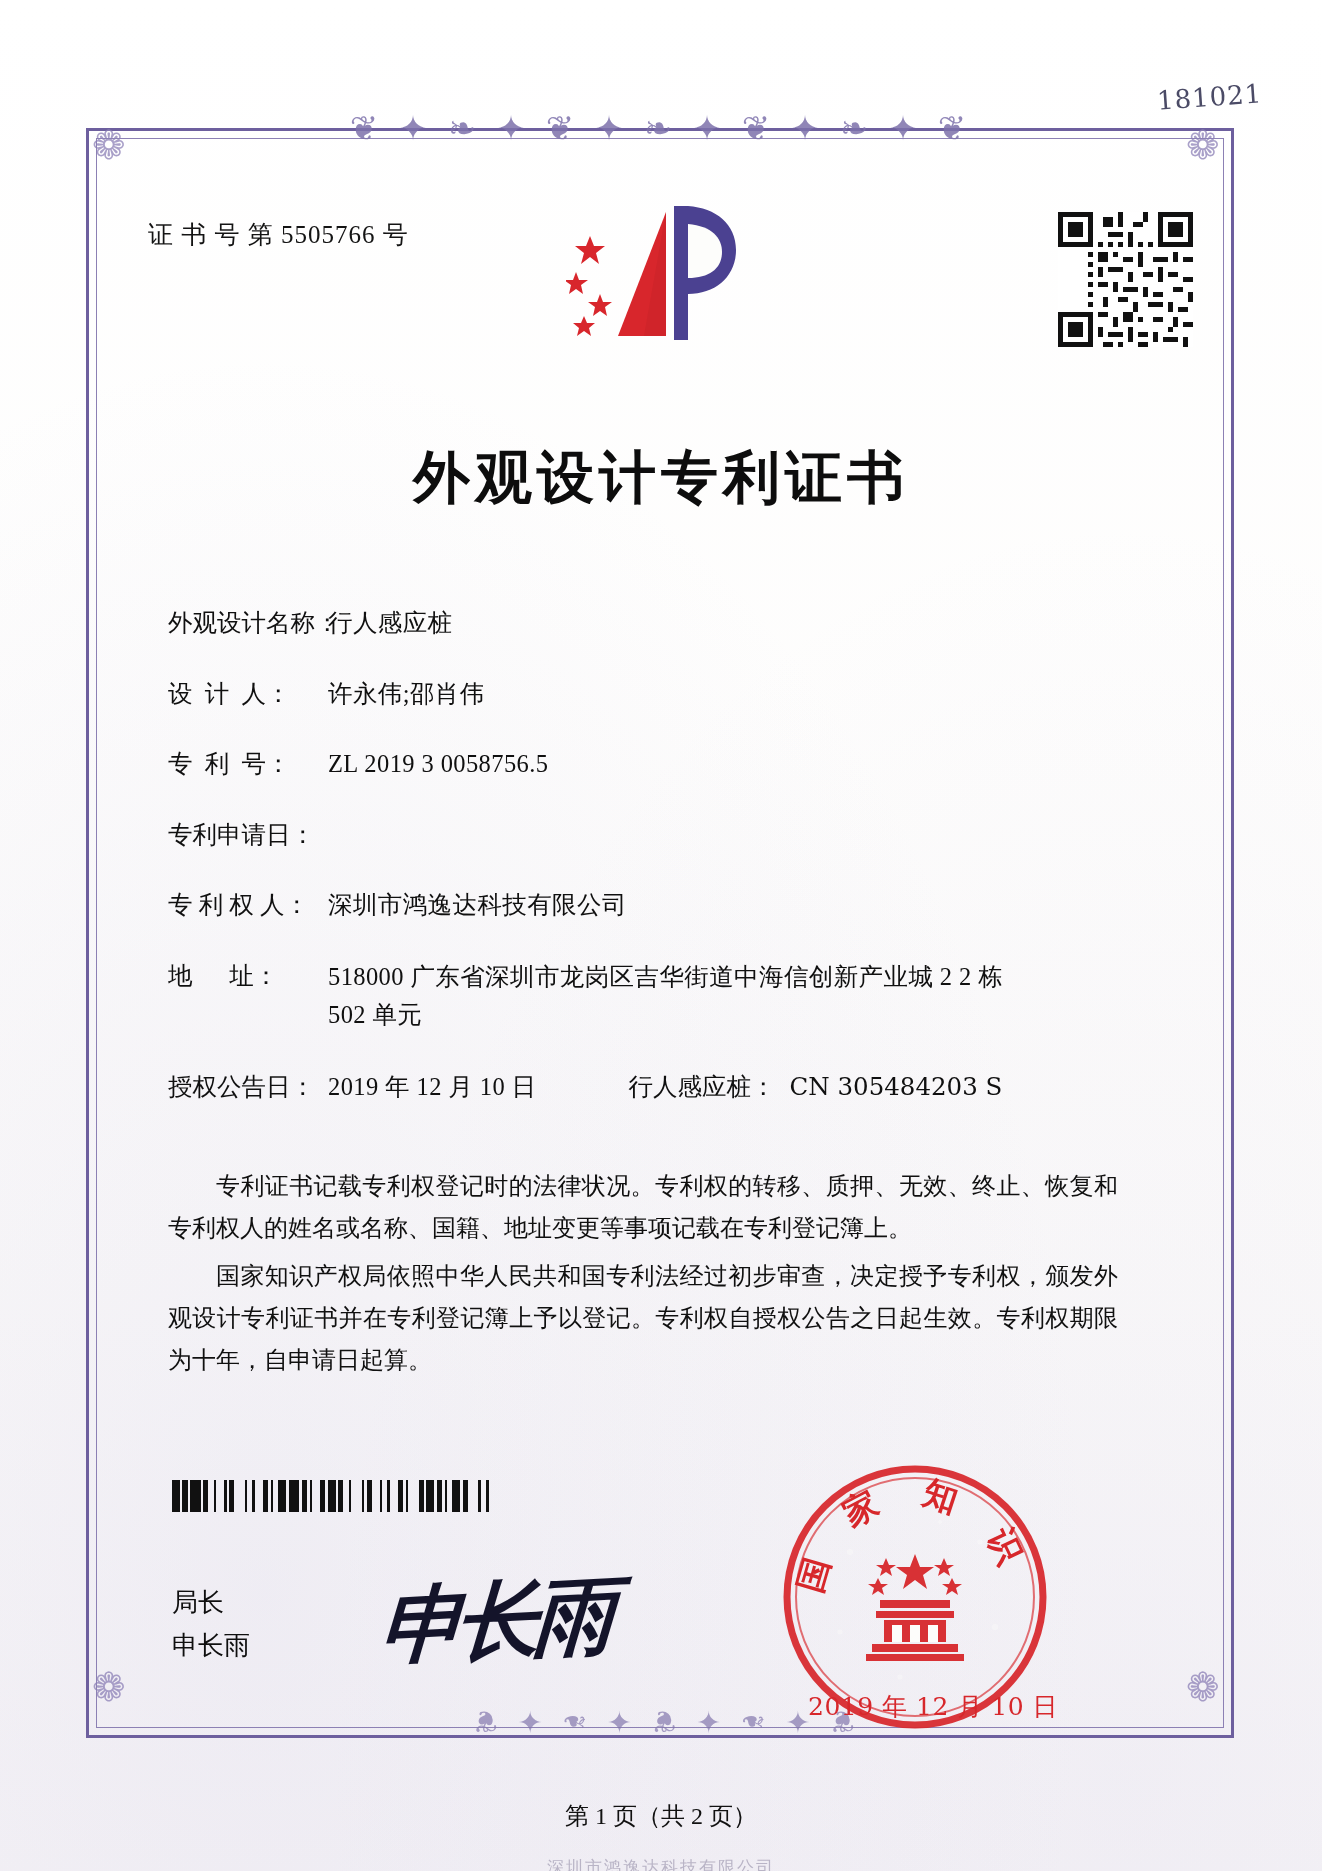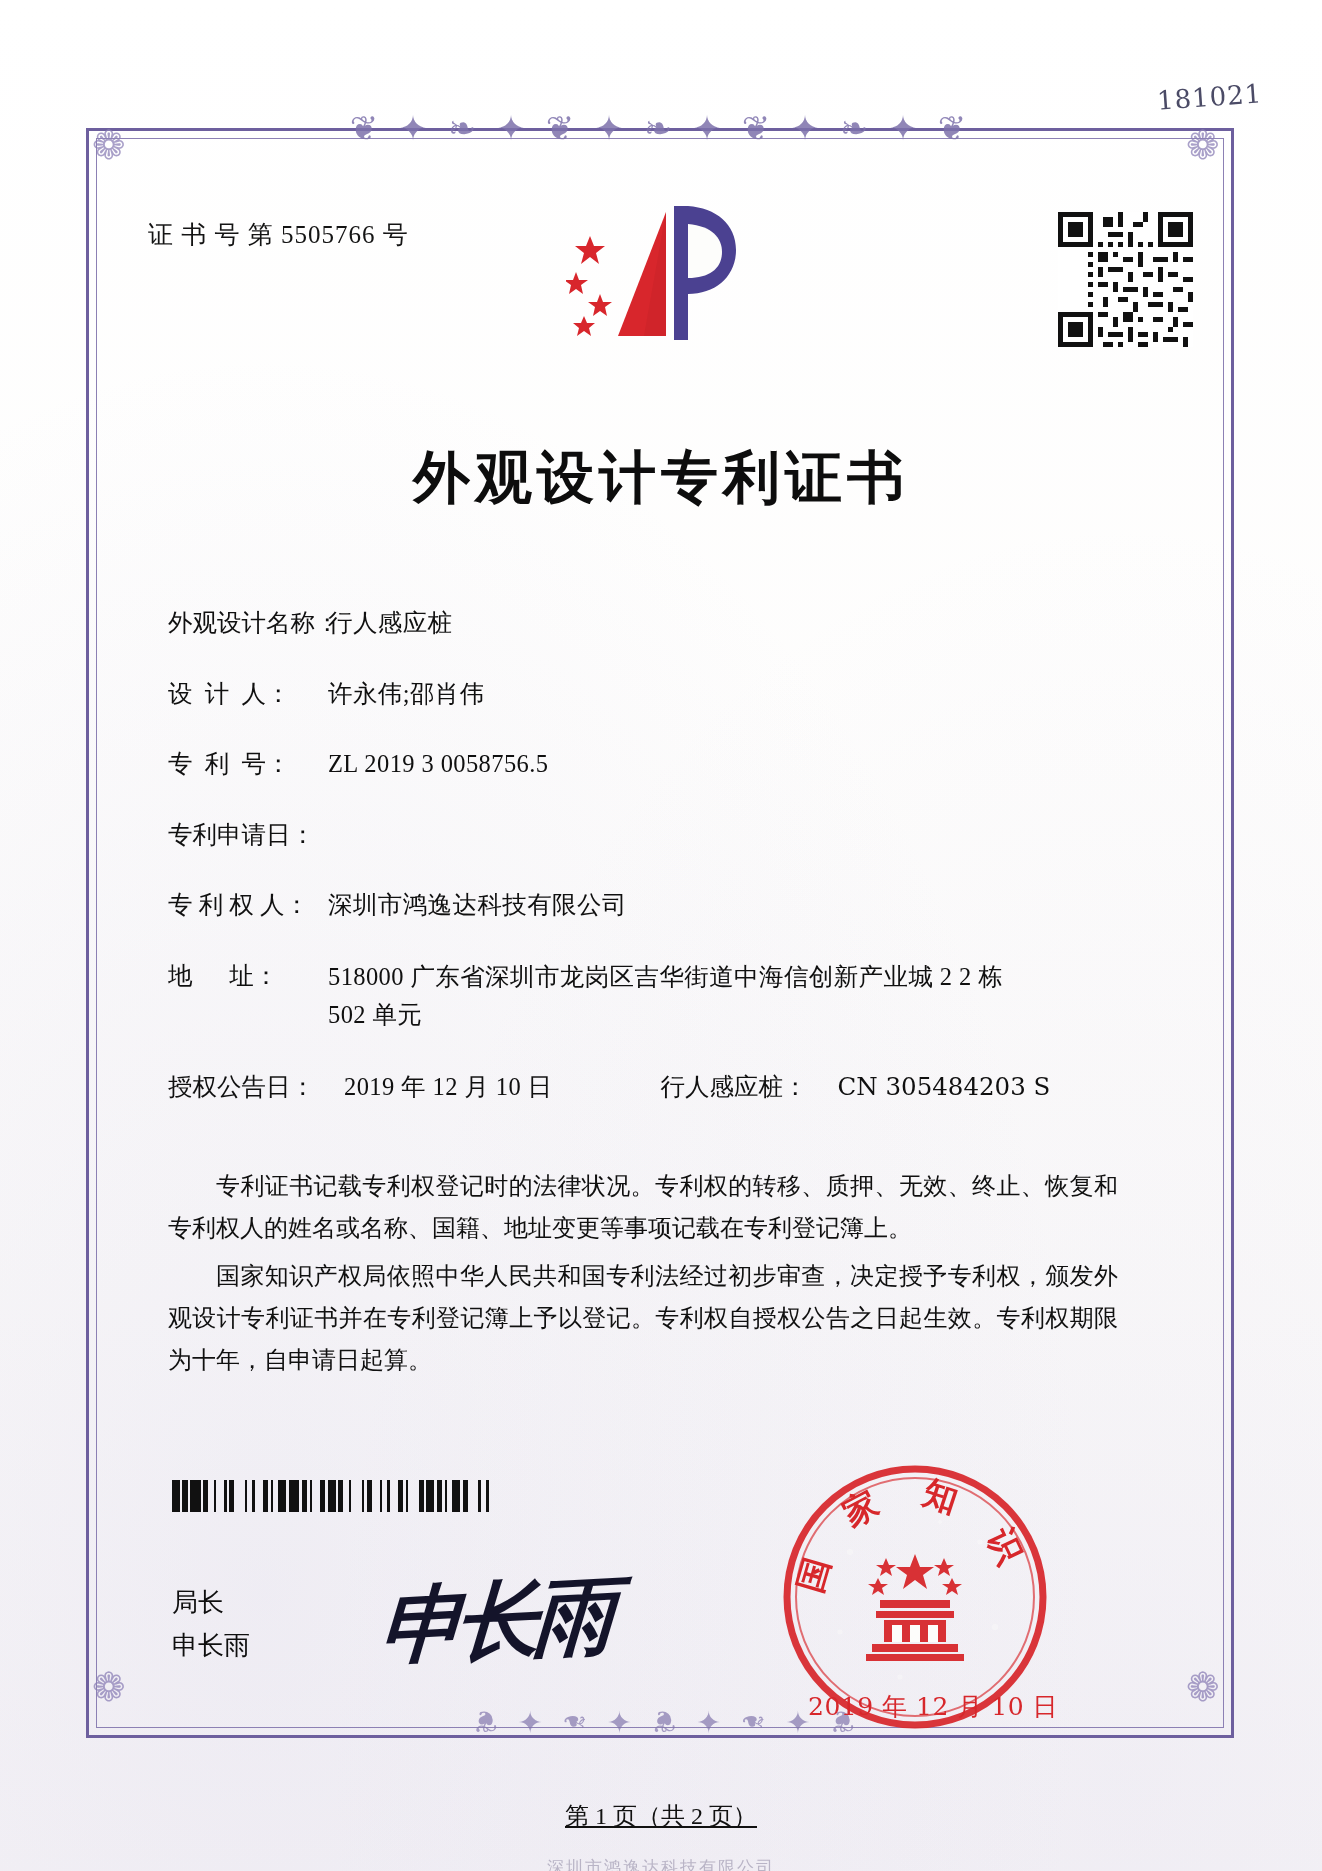--- a/index.html
+++ b/index.html
@@ -171,21 +171,20 @@
   }
   .field-value.lat {
     font-family: Liberation Serif, serif;
   }
   #row-address .field-value {
     max-width: 700px;
     line-height: 1.55;
   }
   #row-grant {
     margin-bottom: 24px;
-    gap: 16px;
   }
   #row-grant .field-label { width: 160px; flex: 0 0 160px; }
   .grant-second-label {
     margin-left: 92px;
     white-space: pre;
   }
   .grant-second-value {
     margin-left: 14px;
     font-family: "DejaVu Serif", serif;
   }
@@ -265,21 +264,20 @@
   }
 
   
   #page-footer {
     position: absolute;
     left: 0; right: 0;
     top: 1800px;
     text-align: center;
     font-size: 24px;
     color: #111;
-    text-decoration: underline;
   }
   #bottom-faint {
     position: absolute;
     left: 0; right: 0;
     top: 1856px;
     text-align: center;
     font-size: 17px;
     color: #b9b4c6;
     letter-spacing: 2px;
   }

